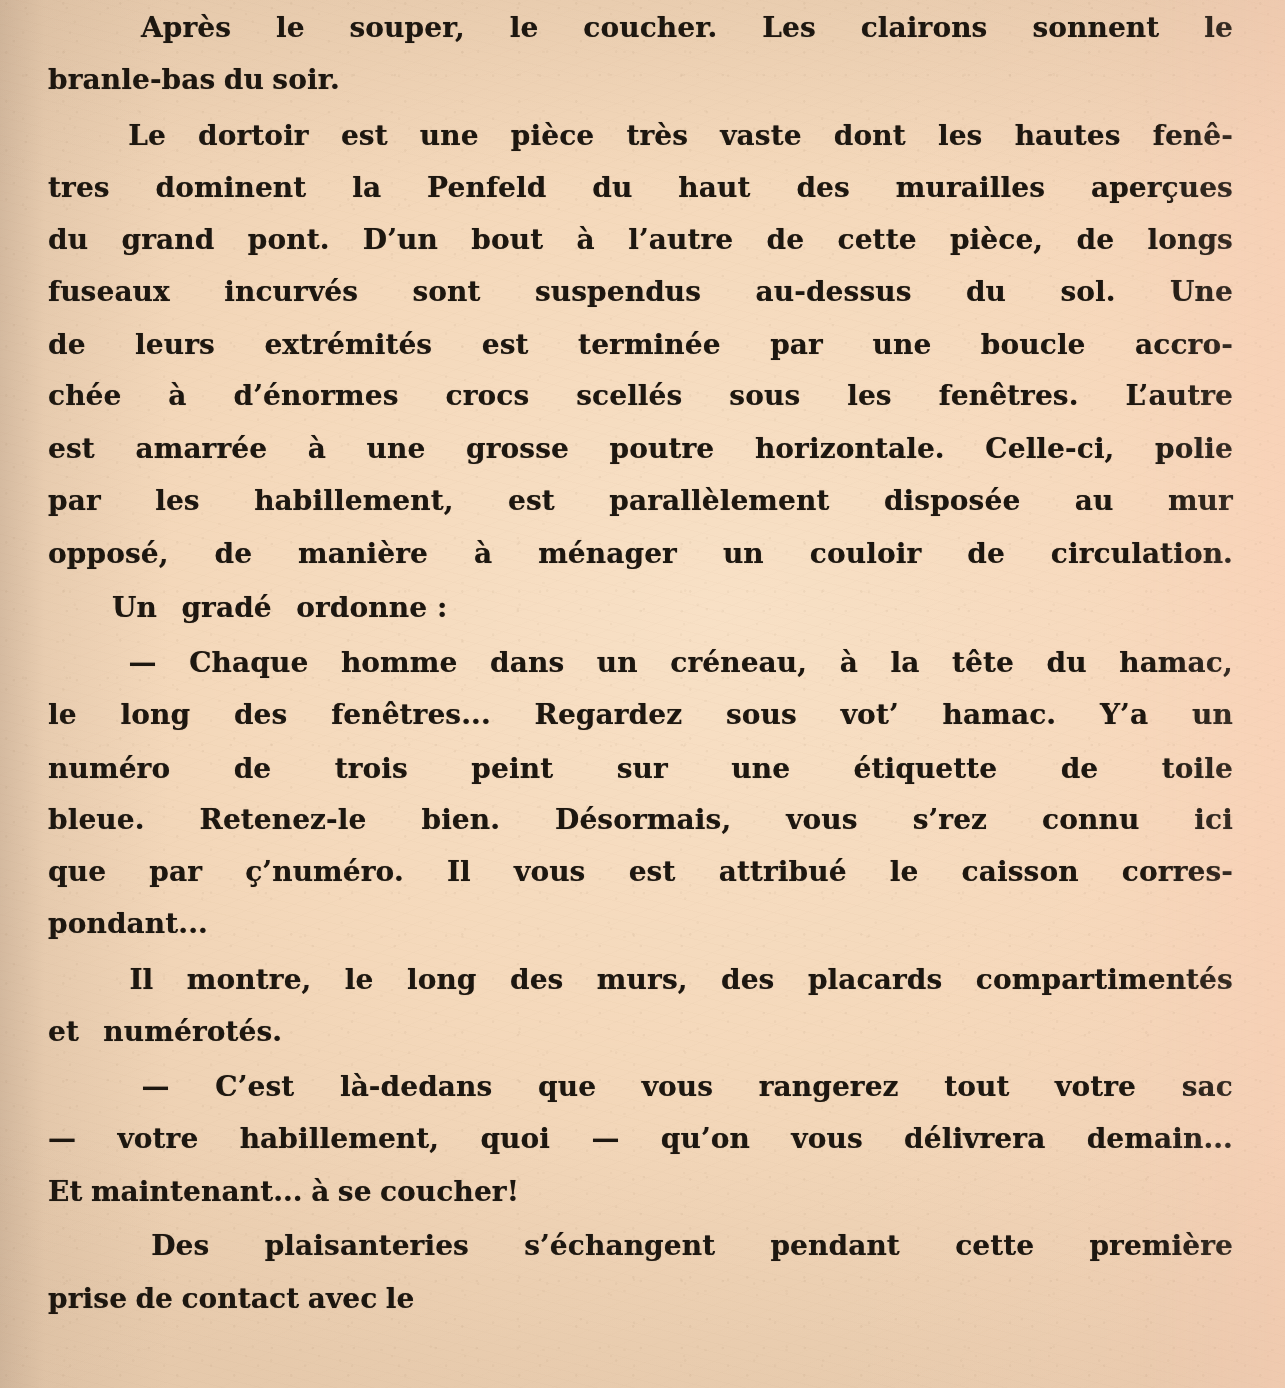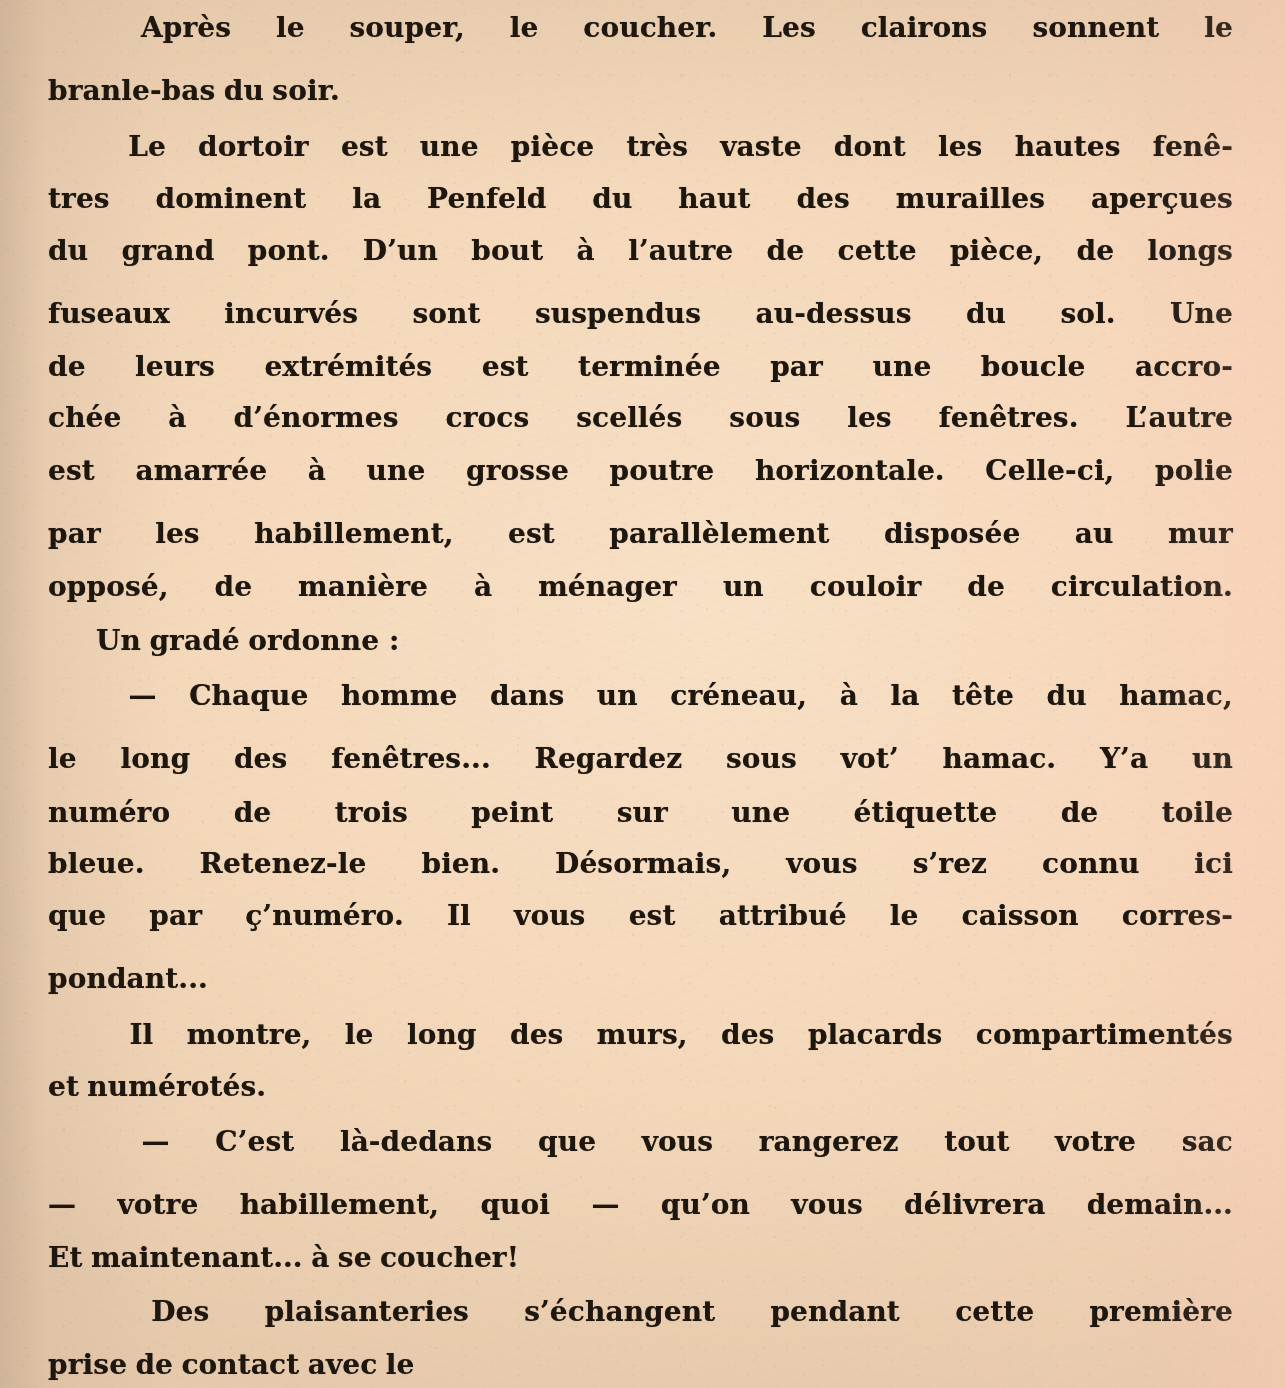--- a/index.html
+++ b/index.html
@@ -113,23 +113,23 @@
   .line.just > .w:last-child { margin-right: 0; }
   .line.last { justify-content: flex-start; }
   .line.last > .w + .w { margin-left: 0.30em; }
 
   .indent { display: inline-block; width: 48px; flex: 0 0 auto; }
 
   .w { flex: 0 0 auto; }
 
   
   .j1 { transform: translateY(0.4px); }
-  .j2 { transform: translateY(-0.5px); margin-top: 11px; }
+  .j2 { transform: translateY(-0.5px); }
   .j3 { transform: translateY(0.7px); }
-  .j4 { transform: translateY(-0.3px); }
+  .j4 { transform: translateY(-0.3px); gap: 16px; }
 
   
   .blur-right {
     position: absolute;
     top: 0; right: 0;
     width: 150px; height: 1388px;
     pointer-events: none;
     z-index: 6;
     backdrop-filter: blur(0.45px);
     background: linear-gradient(to right, rgba(255,220,196,0.00), rgba(255,208,186,0.18));

